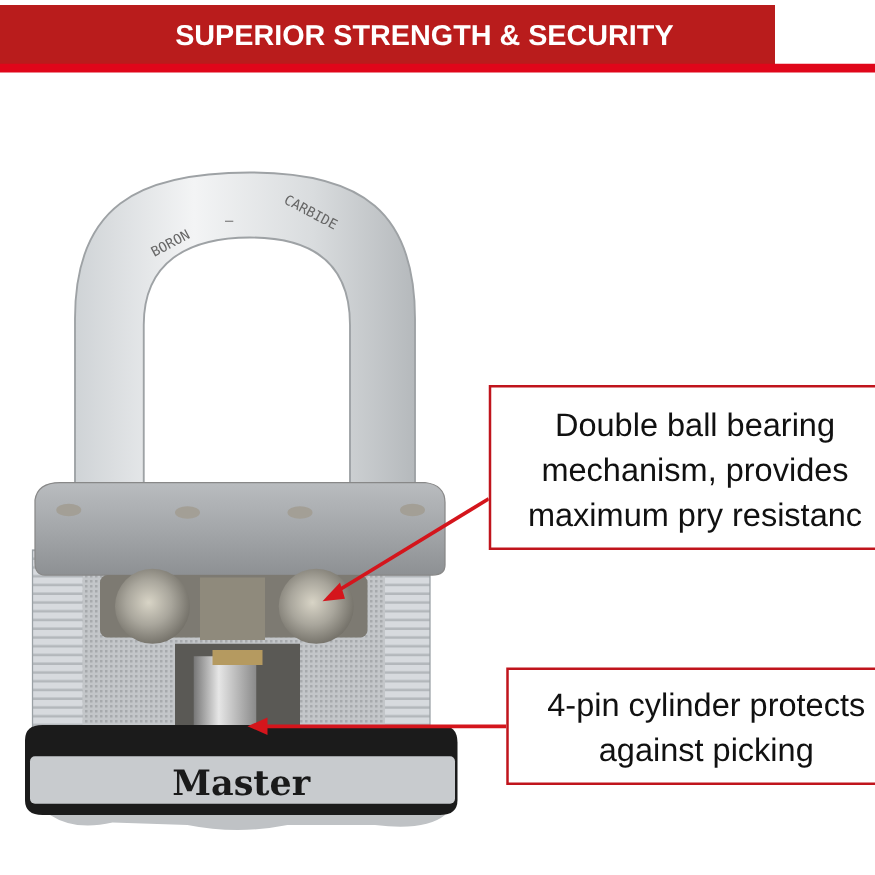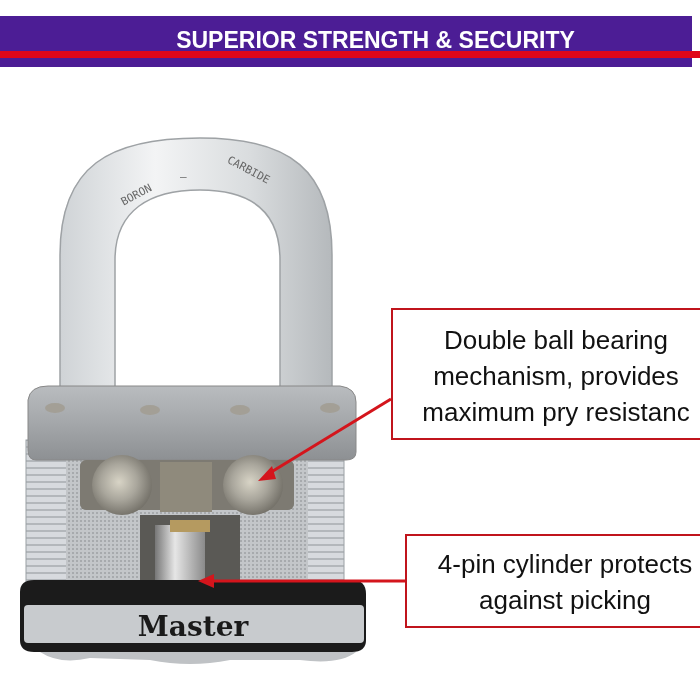--- a/index.html
+++ b/index.html
@@ -1,17 +1,17 @@
 <!DOCTYPE html>
 <html><head>
 <meta charset="utf-8">
 <style>
   html, body { margin:0; padding:0; }
   body { width:700px; height:700px; position:relative; overflow:hidden; background:#fff; font-family:"Liberation Sans", sans-serif; }
-  .banner { position:absolute; left:0; top:16px; width:692px; height:51px; background:#4c1d95; }
+  .banner { position:absolute; left:0; top:4px; width:620px; height:51px; background:#b91c1c; }
   .banner-title { position:absolute; left:0; right:0; top:11px; text-align:center; color:#fff; font-weight:bold; font-size:23px; letter-spacing:0px; padding-left:59px; box-sizing:border-box; }
   .red-stripe { position:absolute; left:0; top:51px; width:700px; height:7px; background:#e0061a; }
   .callout { position:absolute; border:2px solid #c0141c; background:#fff; color:#111; font-size:26px; line-height:36px; text-align:center; box-sizing:border-box; white-space:nowrap; overflow:hidden; }
   .callout-1 { left:391px; top:308px; width:330px; height:132px; padding-top:12px; }
   .callout-2 { left:405px; top:534px; width:320px; height:94px; padding-top:10px; }
   svg.lock { position:absolute; left:0; top:0; }
 </style>
 </head>
 <body>
 

